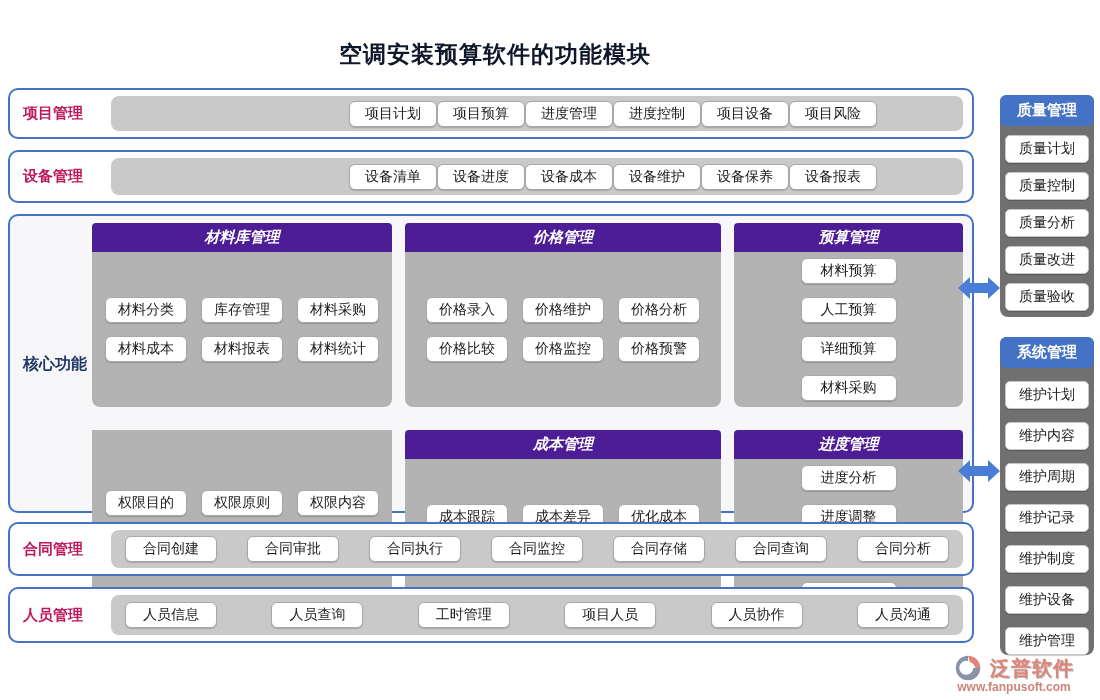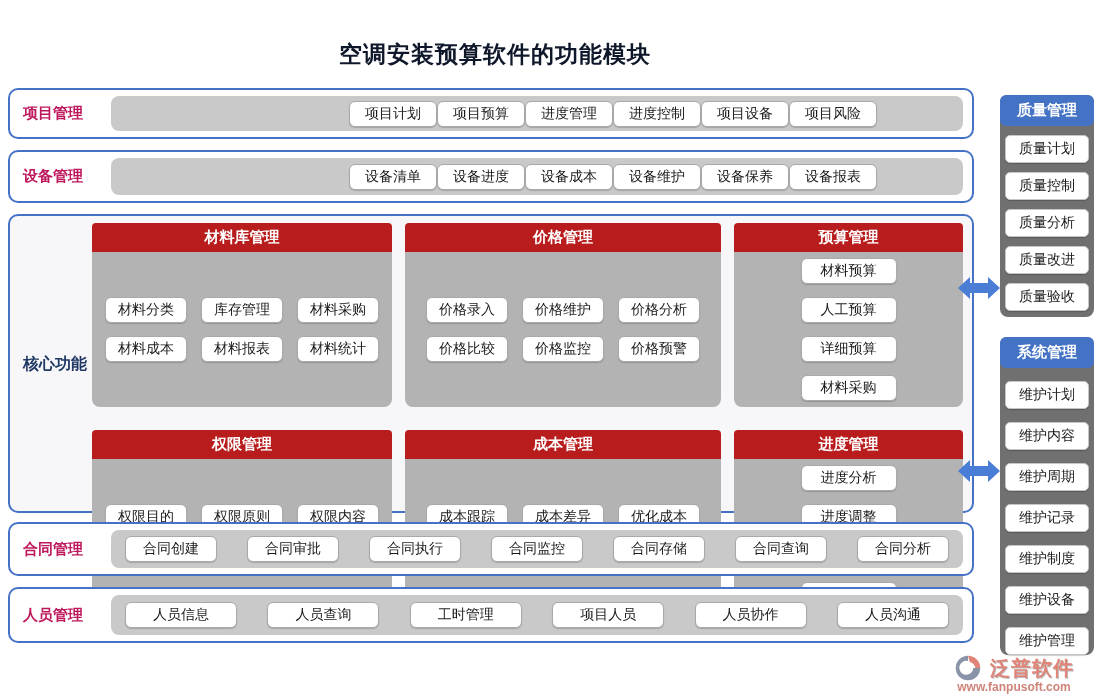--- a/index.html
+++ b/index.html
@@ -28,40 +28,40 @@
   .band-strip{
     flex:1;height:calc(100% - 12px);margin-right:9px;background:#c9c9c9;border-radius:8px;
     display:flex;align-items:center;justify-content:space-between;padding:0 14px;box-sizing:border-box;
   }
   #band0 .band-strip,#band1 .band-strip{padding-right:86px;justify-content:flex-end;}
   .chip{
     background:#fff;border:1px solid #a9a9a9;border-radius:6px;
     padding:3px 15px;font-size:14px;color:#1a1a1a;white-space:nowrap;
     box-shadow:0 1px 1px rgba(0,0,0,.18);
   }
-  #band3 .chip{padding:3px 27px}
+  #band3 .chip{padding:3px 17px}
   #band2 .chip{padding:3px 17px}
   
   .core{
     position:absolute;left:8px;top:214px;width:966px;height:299px;
     border:2px solid #4472c4;border-radius:10px;background:#f7f7f9;box-sizing:border-box;
   }
   .core-label{
     position:absolute;left:13px;top:50%;transform:translateY(-50%);
     font-weight:bold;font-size:16px;color:#203864;
   }
   .core-grid{
     position:absolute;left:82px;top:7px;right:9px;bottom:7px;
     display:grid;grid-template-columns:300px 316px 1fr;grid-template-rows:1fr 1fr;
     column-gap:13px;row-gap:23px;
   }
   .panel{display:flex;flex-direction:column;}
   .panel-header{
-    background:#b91c1c;color:#fff;font-weight:bold;font-size:15px;
-    text-align:center;padding:5px 0;border-radius:4px 4px 0 0;
+    background:#4c1d95;color:#fff;font-weight:bold;font-size:15px;
+    text-align:center;padding:5px 0;border-radius:4px 4px 0 0;font-style:italic;
   }
   .panel-body{
     flex:1;background:#b3b3b3;border-radius:0 0 8px 8px;
     display:flex;flex-wrap:wrap;align-content:center;justify-content:center;
     gap:13px 14px;padding:6px 8px;box-sizing:border-box;
   }
   .pchip{padding:3px 12px}
   .cols2 .panel-body{gap:13px 24px}
   .cols2 .pchip{padding:3px 19px}
   
@@ -149,21 +149,20 @@
       <div class="panel cols2">
         <div class="panel-header">预算管理</div>
         <div class="panel-body">
           <div class="chip pchip">材料预算</div>
           <div class="chip pchip">人工预算</div>
           <div class="chip pchip">详细预算</div>
           <div class="chip pchip">材料采购</div>
         </div>
       </div>
       <div class="panel">
-        <div class="panel-header">权限管理</div>
         <div class="panel-body">
           <div class="chip pchip">权限目的</div>
           <div class="chip pchip">权限原则</div>
           <div class="chip pchip">权限内容</div>
           <div class="chip pchip">数据权限</div>
           <div class="chip pchip">权限调整</div>
           <div class="chip pchip">权限风险</div>
         </div>
       </div>
       <div class="panel">

